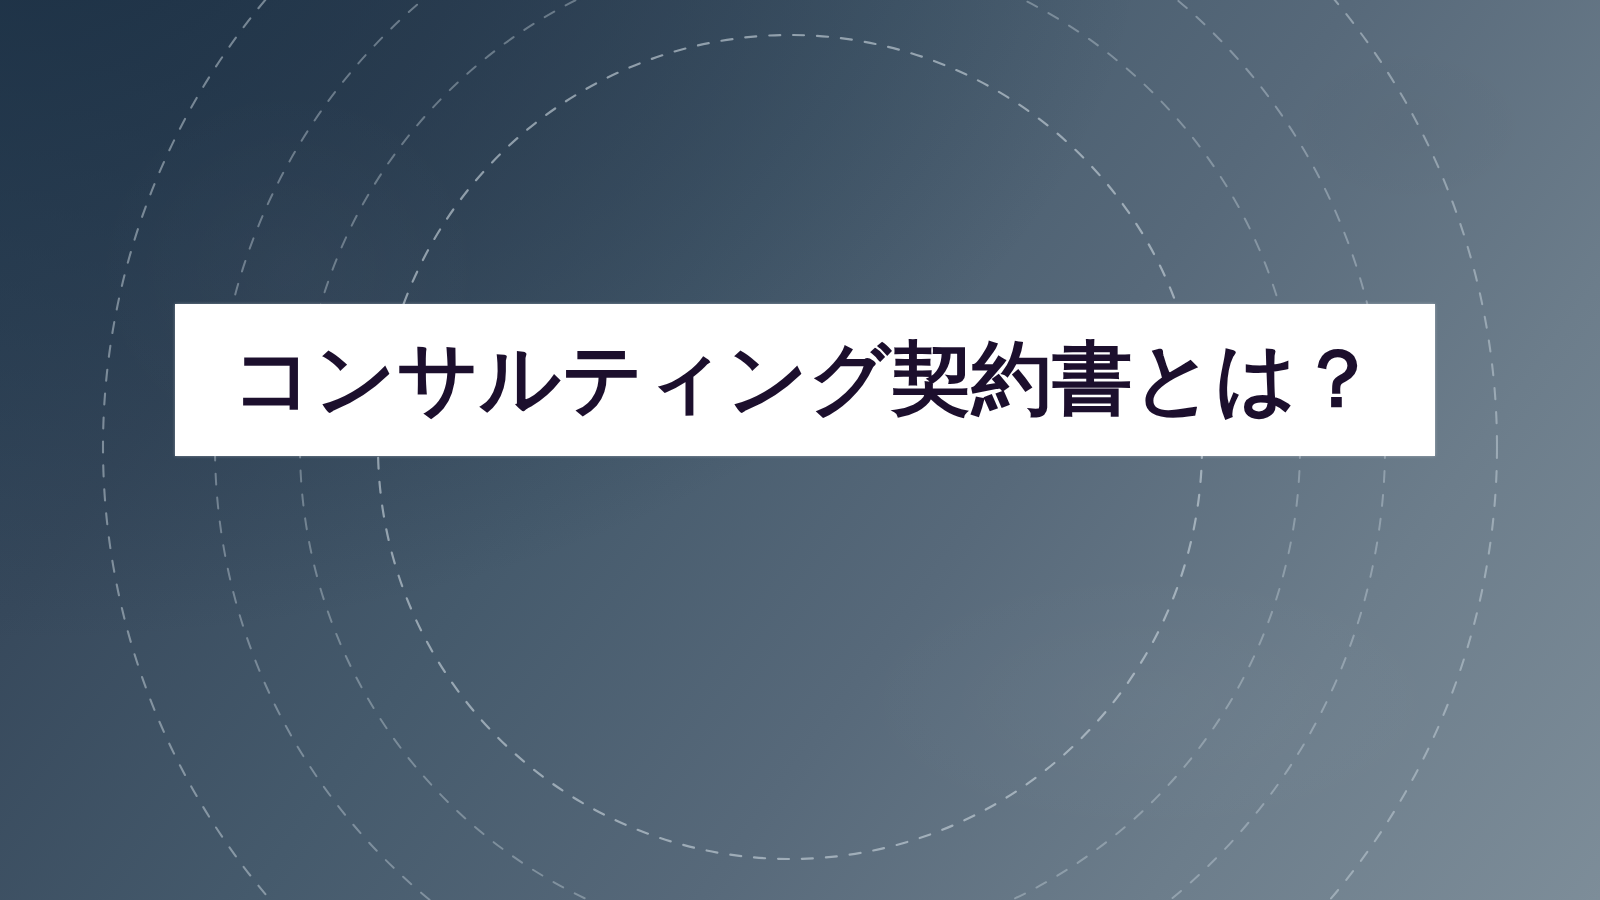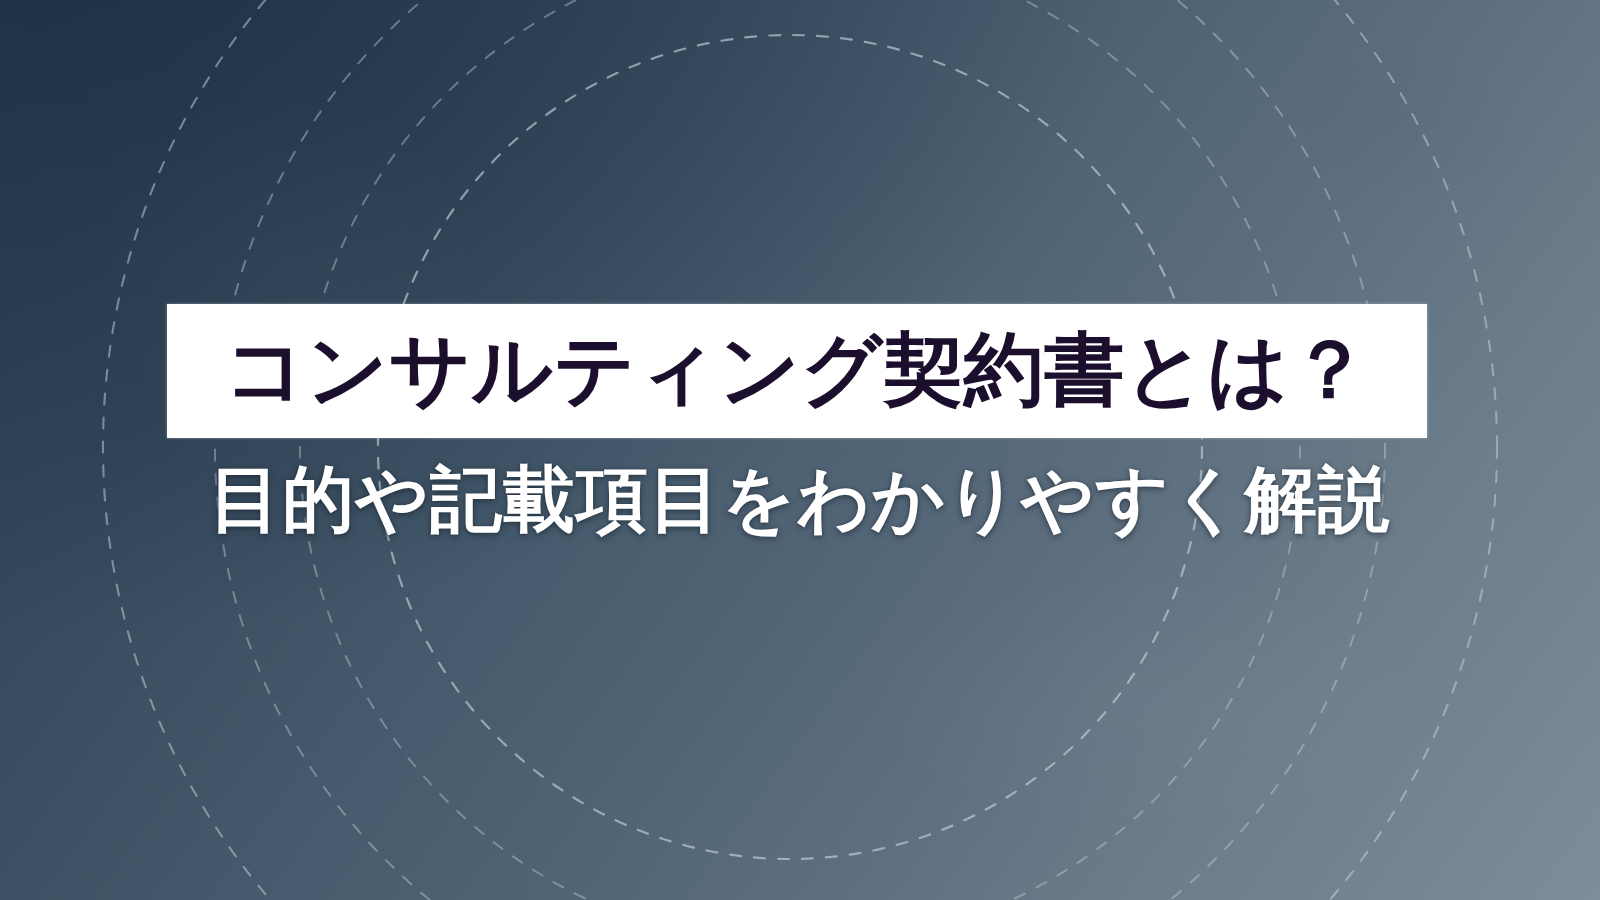--- a/index.html
+++ b/index.html
@@ -38,22 +38,22 @@
   #rings {
     position:absolute;
     left:0; top:0;
     width:1600px; height:900px;
     pointer-events:none;
   }
 
   
   #title-band {
     position:absolute;
-    left:167px; top:304px;
-    width:1260px; height:134px;
+    left:175px; top:304px;
+    width:1260px; height:152px;
     background:#ffffff;
     display:flex;
     align-items:center;
     justify-content:center;
     box-shadow:0 0 3px rgba(255,255,255,0.35);
     z-index:5;
   }
   #title-text {
     font-size:80px;
     font-weight:bold;
@@ -91,15 +91,14 @@
       <circle cx="800" cy="447" r="585" stroke-width="2.0" stroke-dasharray="11 13" opacity="0.42"></circle>
       <circle cx="800" cy="447" r="500" stroke-width="2.0" stroke-dasharray="11 13" opacity="0.40"></circle>
       <circle cx="790" cy="447" r="412" stroke-width="2.2" stroke-dasharray="11 13" opacity="0.62"></circle>
     </g>
   </svg>
 
   <div id="title-band">
     <span id="title-text">コンサルティング契約書とは？</span>
   </div>
 
-  <div id="subtitle-text">目的や記載項目をわかりやすく解説</div>
 
 </div>
 
 </body></html>

